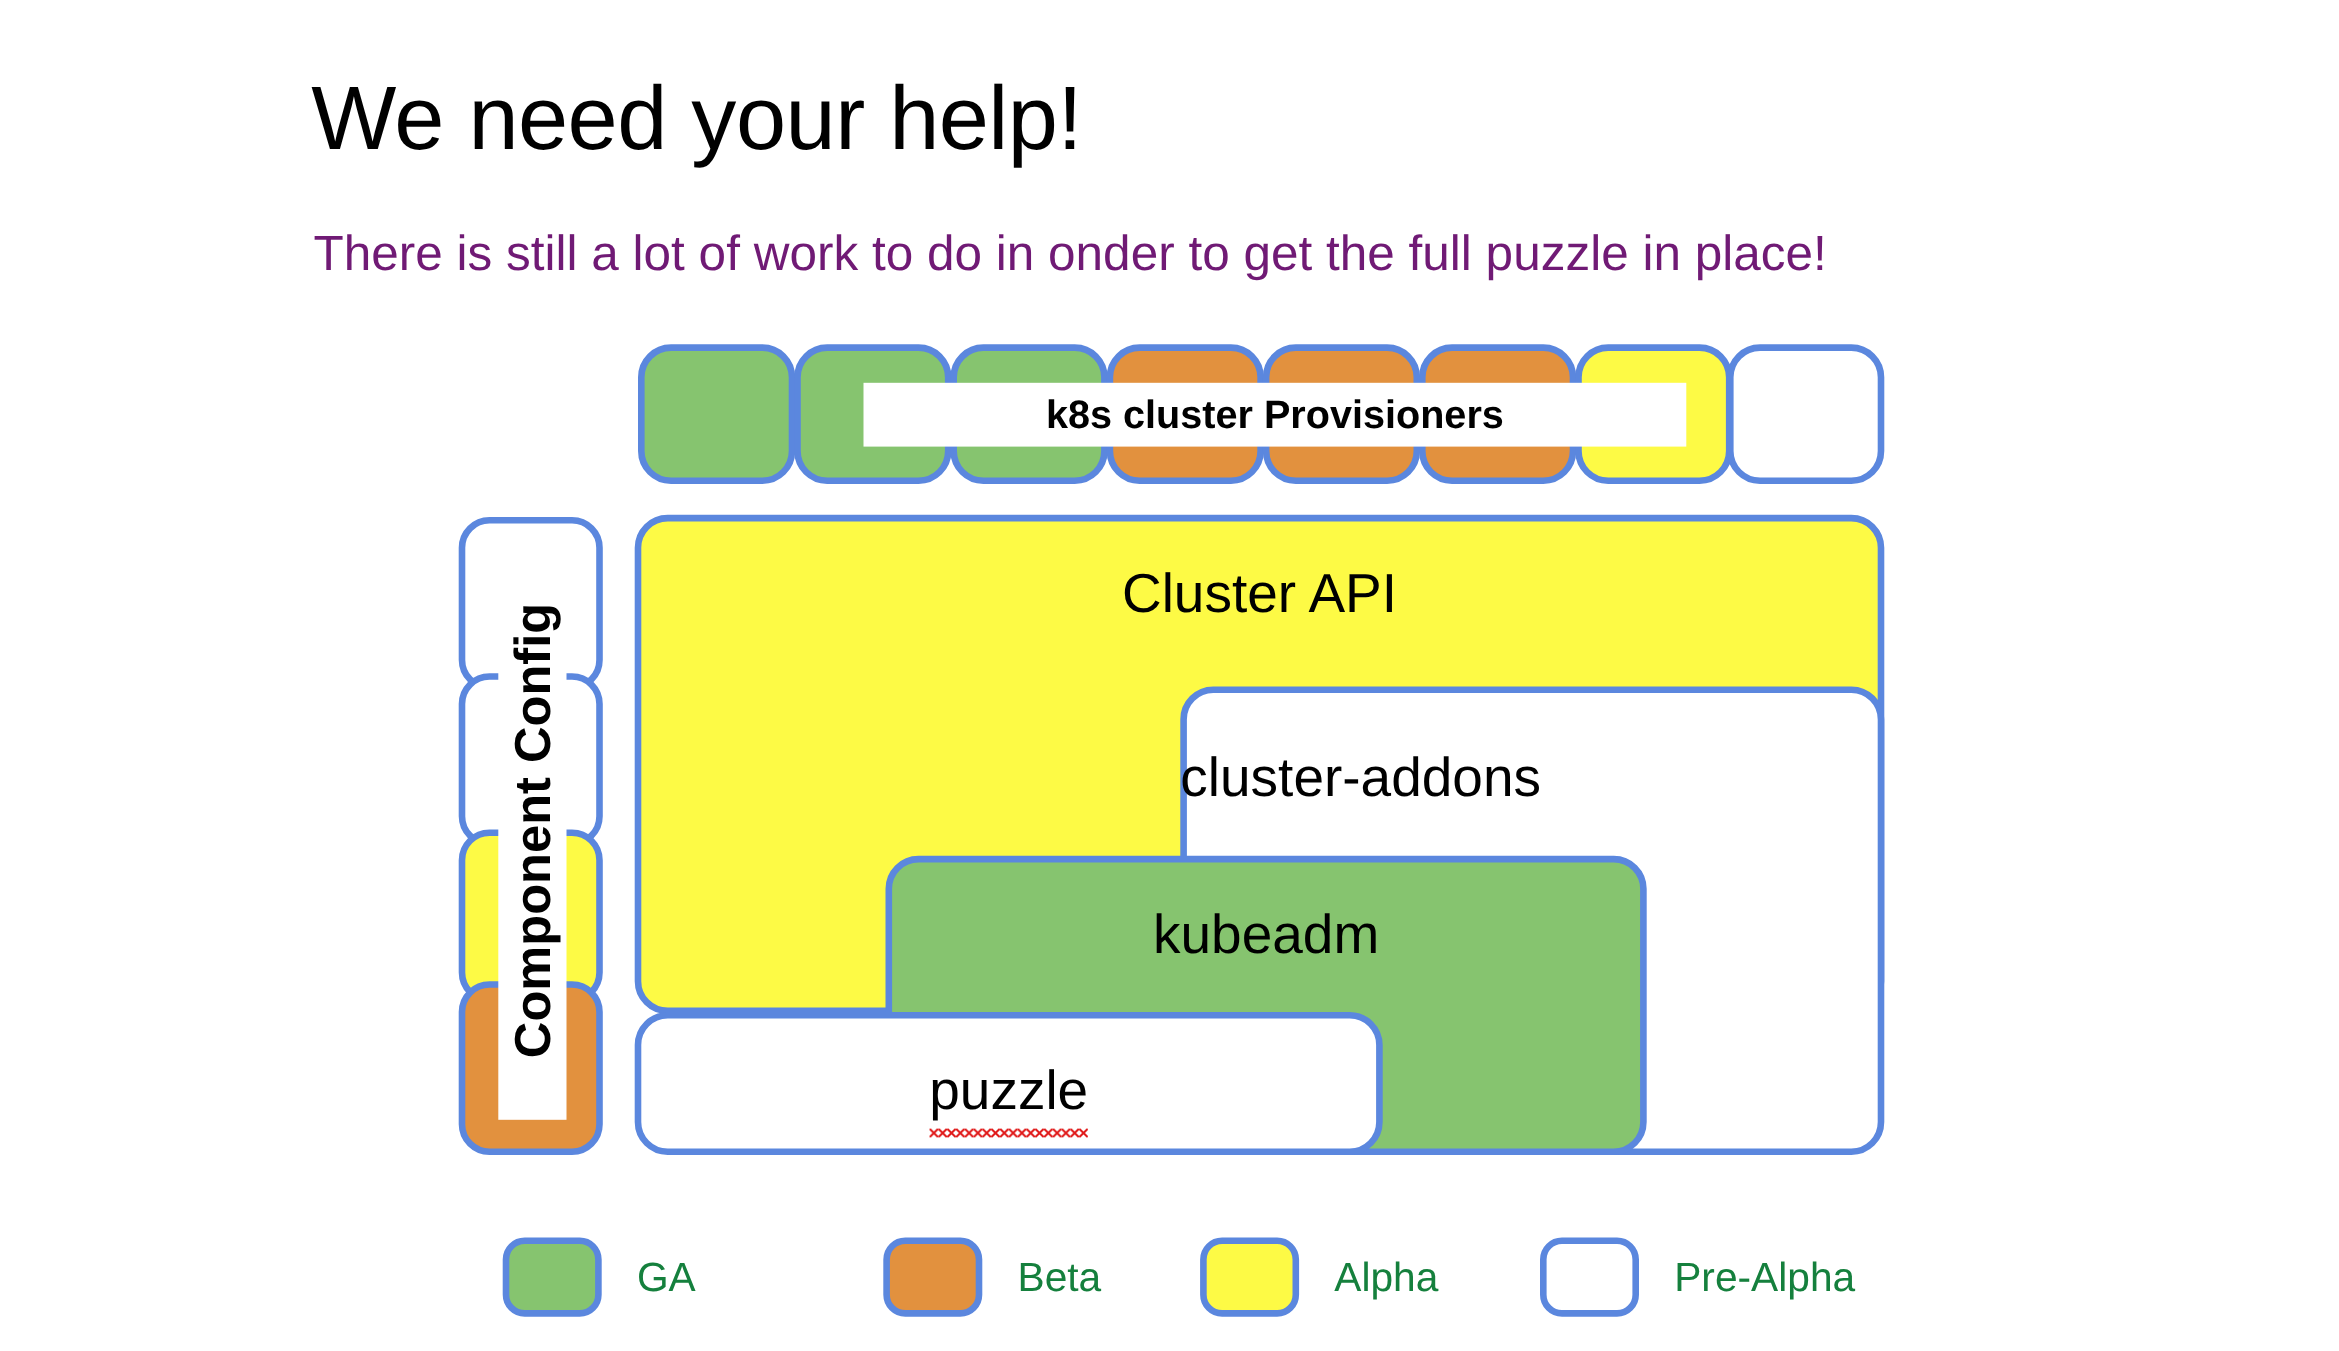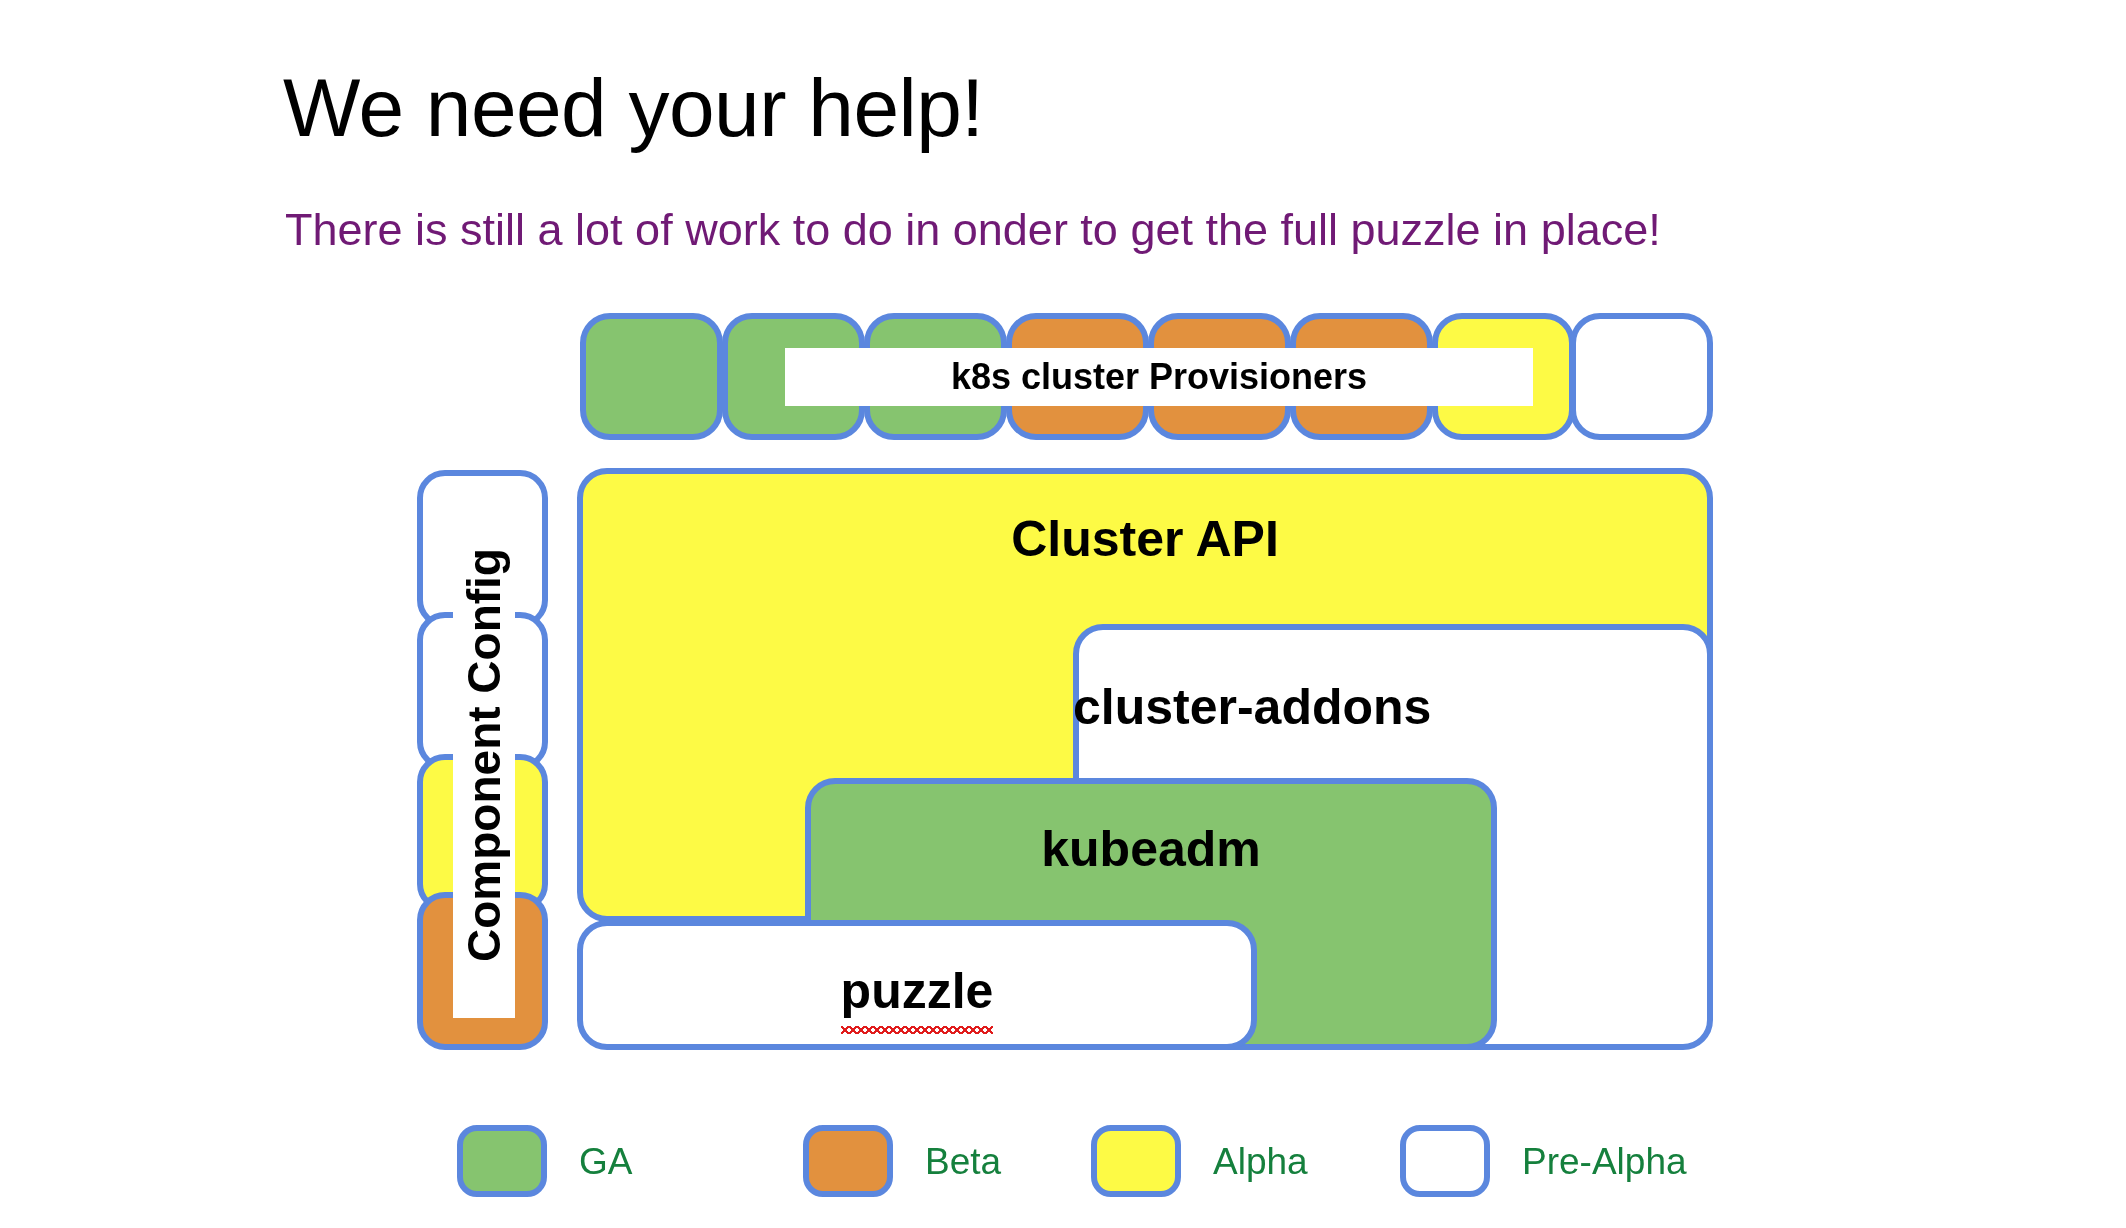--- a/index.html
+++ b/index.html
@@ -69,21 +69,21 @@
     align-items: center;
     justify-content: center;
     color: #000000;
     font-weight: bold;
   }
 
   
   .node-label {
     position: absolute;
     color: #000000;
-    font-weight: bold;
+    font-weight: normal;
     white-space: nowrap;
   }
 
   
   #provisioner-row { position: absolute; left: 0; top: 0; }
   .prov-box {
     top: 313px;
     width: 143px;
     height: 127px;
     border-radius: 30px;

